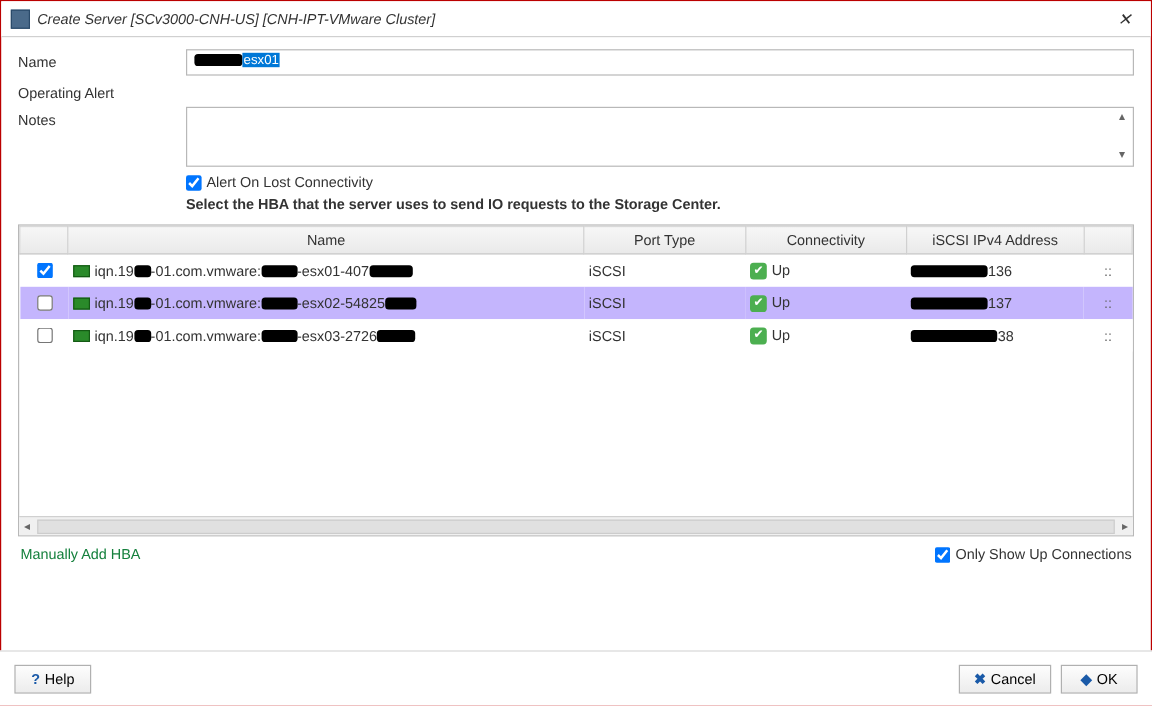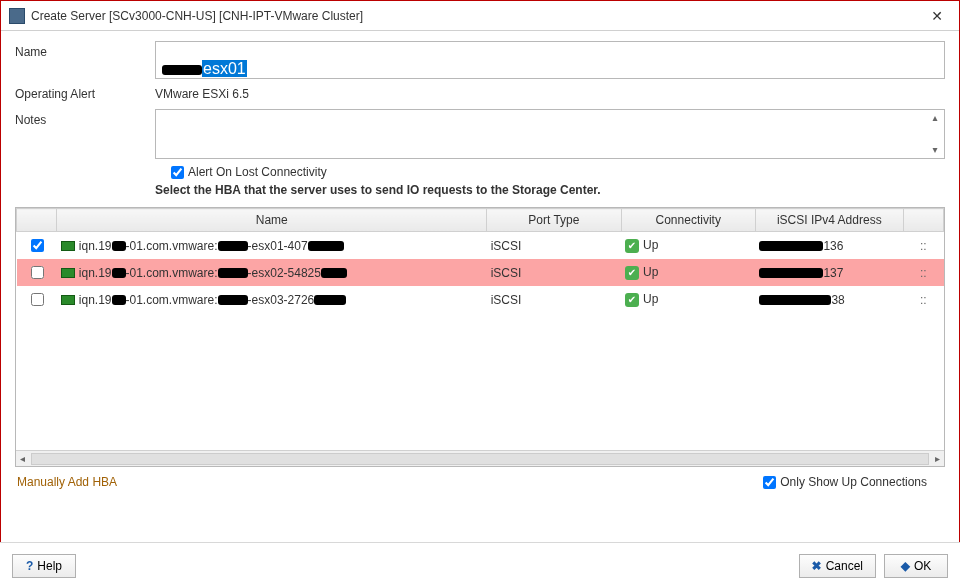--- a/index.html
+++ b/index.html
@@ -14,20 +14,21 @@
     overflow: hidden;
     border: 1px solid #b00;
   }
   .titlebar {
     height: 30px;
     border-bottom: 1px solid #d0d0d0;
     display: flex;
     align-items: center;
     padding: 0 8px;
     background: #fff;
+    font-style: italic;
   }
   .titlebar-icon {
     width: 16px; height: 16px;
     background: #4a6a8a;
     border: 1px solid #2a4a6a;
     margin-right: 6px;
   }
   .titlebar-title { flex: 1; font-size: 12px; }
   .titlebar-close {
     font-size: 14px;
@@ -47,22 +48,22 @@
   .form-label {
     width: 140px;
     padding-top: 4px;
     font-size: 12px;
   }
   .form-field { flex: 1; }
   .text-input {
     width: 100%;
     height: 22px;
     border: 1px solid #b8b8b8;
-    padding: 18px 6px;
-    font-size: 16px;
+    padding: 2px 6px;
+    font-size: 11px;
   }
   .text-input .sel {
     background: #0078d7;
     color: #fff;
     padding: 0 1px;
   }
   .redact-inline {
     background:#000;
     display:inline-block;
     height:10px;
@@ -92,21 +93,21 @@
     font-size: 10px;
     color: #666;
     text-align: center;
     line-height: 14px;
     height: 14px;
   }
   .checkbox-row {
     display: flex;
     align-items: center;
     gap: 4px;
-    margin: 2px 16px;
+    margin: 2px 0;
   }
   .checkbox-row input { margin: 0; }
   .hint { margin: 4px 0 6px 0; font-weight: bold; }
   .hba-table-wrap {
     border: 1px solid #b8b8b8;
     height: 260px;
     display: flex;
     flex-direction: column;
     background: #fff;
   }
@@ -127,21 +128,21 @@
     padding: 4px;
     text-align: center;
   }
   table.hba td {
     padding: 4px;
     font-size: 12px;
     text-align: left;
     border-bottom: 0;
   }
   table.hba tr.row0 td { background: #fff; }
-  table.hba tr.row1 td { background: #fca5a5; }
+  table.hba tr.row1 td { background: #c4b5fd; }
   .col-check { width: 30px; text-align: center !important; }
   .col-name { width: 320px; }
   .col-port { width: 100px; }
   .col-conn { width: 100px; }
   .col-ip   { width: 110px; }
   .col-extra { width: 30px; text-align:center !important; color:#666;}
   .hba-icon {
     display: inline-block;
     width: 14px; height: 10px;
     background: #2a8a2a;
@@ -172,21 +173,21 @@
     color: #666;
   }
   .hscroll span { padding: 0 4px; }
   .hscroll .track { flex:1; height:12px; background:#e0e0e0; margin:0 2px; border:1px solid #ccc;}
   .hba-footer {
     display: flex;
     justify-content: space-between;
     align-items: center;
     padding: 6px 2px;
   }
-  .link { color: #a16207; cursor: pointer; }
+  .link { color: #15803d; cursor: pointer; }
   .bottom-bar {
     position: absolute;
     left: 0; right: 0; bottom: 0;
     height: 46px;
     border-top: 1px solid #d8d8d8;
     display: flex;
     align-items: center;
     padding: 0 12px;
     background: #fff;
   }
@@ -222,21 +223,20 @@
     <div class="form-label">Name</div>
     <div class="form-field">
       <div class="text-input">
         <span class="redact-inline" style="width:40px"></span><span class="sel">esx01</span>
       </div>
     </div>
   </div>
 
   <div class="form-row">
     <div class="form-label">Operating Alert</div>
-    <div class="form-field static-value">VMware ESXi 6.5</div>
   </div>
 
   <div class="form-row">
     <div class="form-label">Notes</div>
     <div class="form-field">
       <div class="notes-area">
         <div class="notes-scroll">
           <div class="scroll-btn">▴</div>
           <div class="scroll-btn">▾</div>
         </div>

